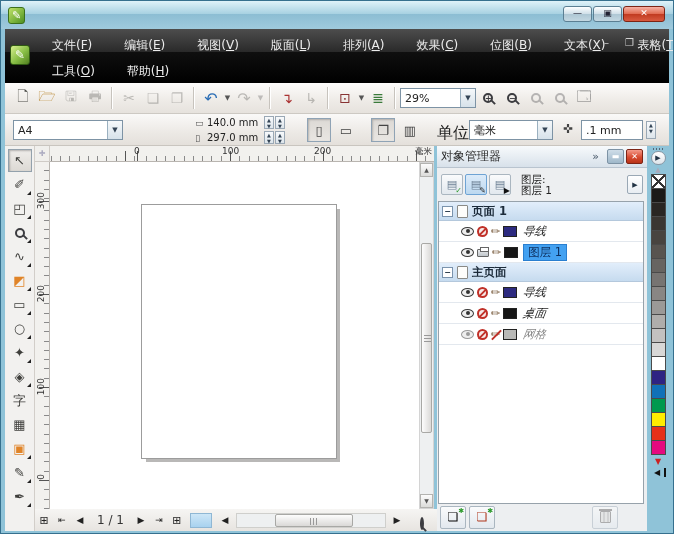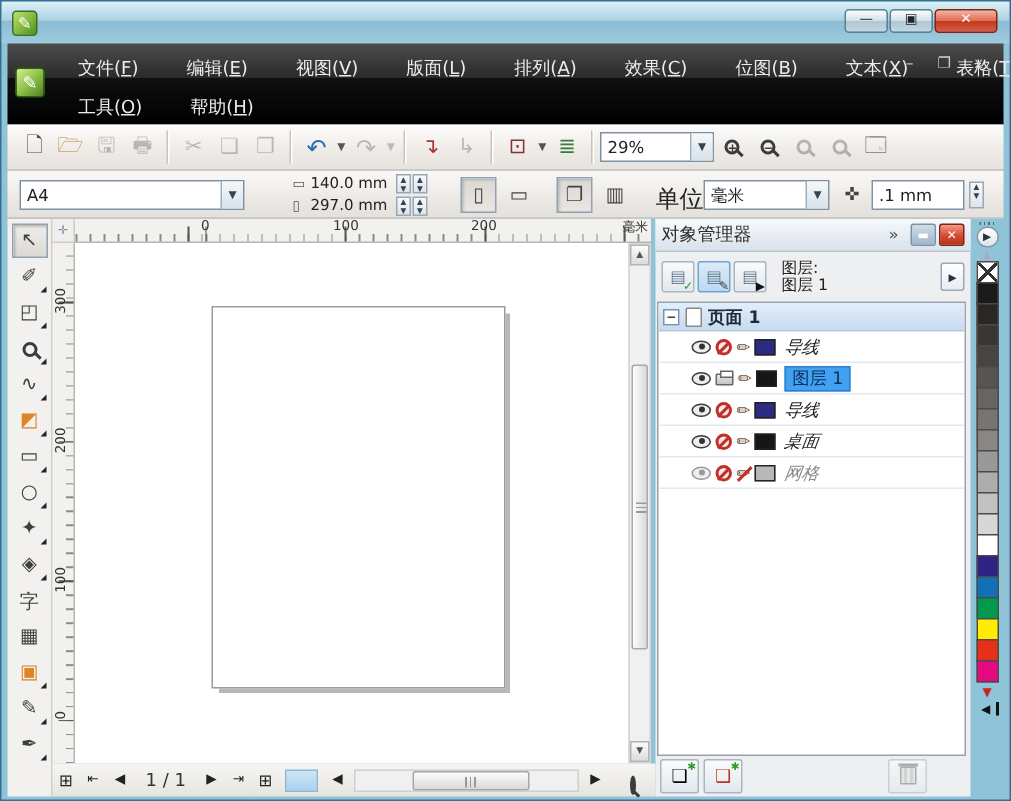--- a/index.html
+++ b/index.html
@@ -252,21 +252,21 @@
     <div class="tbtn dis">
         <span class="mag"></span>
       </div>
     <div class="tbtn dis">
         <span class="mag"></span>
       </div>
     <div class="tbtn" style="color:#777;">🗔</div>
   </div>
 
   <div class="propbar">
-    <div class="pb-abs combo" style="left:8px;top:6px;width:150px;gap:25px;">
+    <div class="pb-abs combo" style="left:8px;top:6px;width:110px;gap:25px;">
       <span class="cv">A4</span>
       <span class="ca">▼</span>
     </div>
     <div class="pb-abs sizegrp" style="left:190px;top:1px;">
       <div class="sizerow">
         <span class="sic">▭</span>
         <span class="sval">140.0 mm</span>
         <span class="spinbox">▲<br>▼</span>
         <span class="spinbox">▲<br>▼</span>
       </div>
@@ -420,20 +420,25 @@
         <span class="i-pen">✏</span>
         <span class="lswatch" style="background: rgb(45, 43, 128);"></span>
         <span class="lname it">导线</span>
       </div>
       <div class="trow">
         <span class="i-eye"></span>
         <span class="i-prn"></span>
         <span class="i-pen">✏</span>
         <span class="lswatch" style="background: rgb(22, 22, 22);"></span>
         <span class="lname sel">图层 1</span>
+      </div>
+      <div class="srow">
+        <span class="exp"></span>
+        <span class="ipage"></span>
+        <span>主页面</span>
       </div>
       <div class="trow">
         <span class="i-eye"></span>
         <span class="i-nop"></span>
         <span class="i-pen">✏</span>
         <span class="lswatch" style="background: rgb(45, 43, 128);"></span>
         <span class="lname it">导线</span>
       </div>
       <div class="trow">
         <span class="i-eye"></span>

